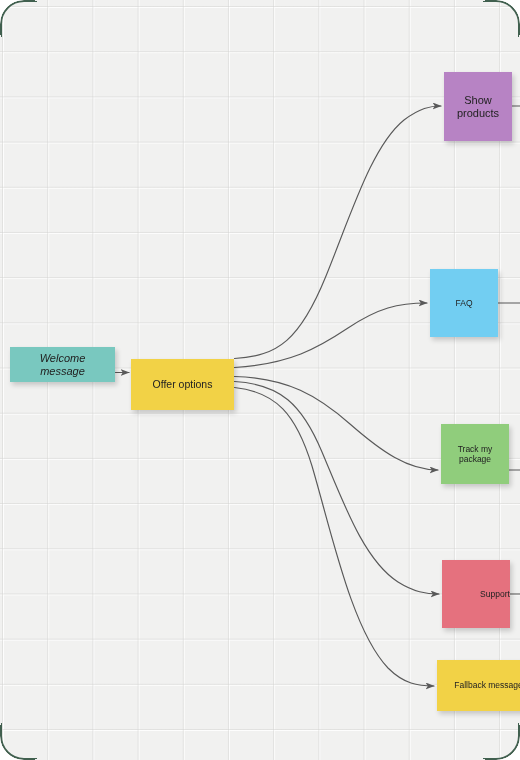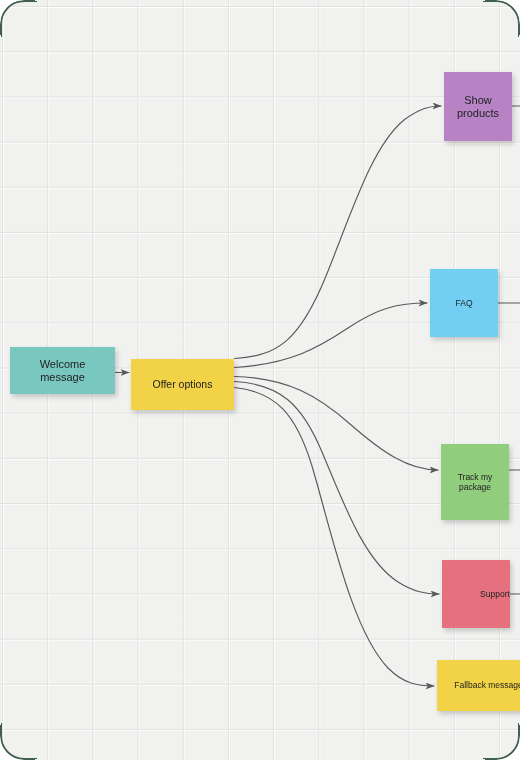--- a/index.html
+++ b/index.html
@@ -119,34 +119,34 @@
 
       <path d="M234.5,387.5 C276,392 296,414 312,466 C332,534 352,630 388,668 C404,684 418,686 434,686" marker-end="url(#arrowhead)"></path>
 
       <path d="M512,106 L520,106"></path>
       <path d="M498,303 L520,303"></path>
       <path d="M509,470 L520,470"></path>
       <path d="M510,594 L520,594"></path>
     </g>
   </svg>
 
-  <div class="node" style="left: 10px; top: 347px; width: 105px; height: 47px; background: rgb(121, 200, 191); font-size: 11px;">
+  <div class="node" style="left: 10px; top: 347px; width: 105px; height: 35px; background: rgb(121, 200, 191); font-size: 11px; font-style: italic;">
     <span>Welcome message</span>
   </div>
   <div class="node" style="left: 131px; top: 347px; width: 103px; height: 51px; background: rgb(242, 210, 70); font-size: 10.5px; margin-top: 12px;">
     <span>Offer options</span>
   </div>
   <div class="node" style="left: 430px; top: 269px; width: 68px; height: 68px; background: rgb(114, 206, 242); font-size: 8.5px;">
     <span>FAQ</span>
   </div>
   <div class="node" style="left: 444px; top: 72px; width: 68px; height: 69px; background: rgb(183, 131, 196); font-size: 11px;">
     <span>Show
 products</span>
   </div>
-  <div class="node" style="left: 441px; top: 444px; width: 68px; height: 76px; background: rgb(144, 205, 124); font-size: 8.5px;">
+  <div class="node" style="left: 441px; top: 424px; width: 68px; height: 60px; background: rgb(144, 205, 124); font-size: 8.5px;">
     <span>Track my
 package</span>
   </div>
   <div class="node" style="left: 442px; top: 560px; width: 68px; height: 68px; background: rgb(229, 113, 126); font-size: 8.5px; padding-left: 44px;">
     <span>Support</span>
   </div>
   <div class="node" style="left: 437px; top: 660px; width: 103px; height: 51px; background: rgb(242, 210, 70); font-size: 8.5px;">
     <span>Fallback message</span>
   </div>
 

